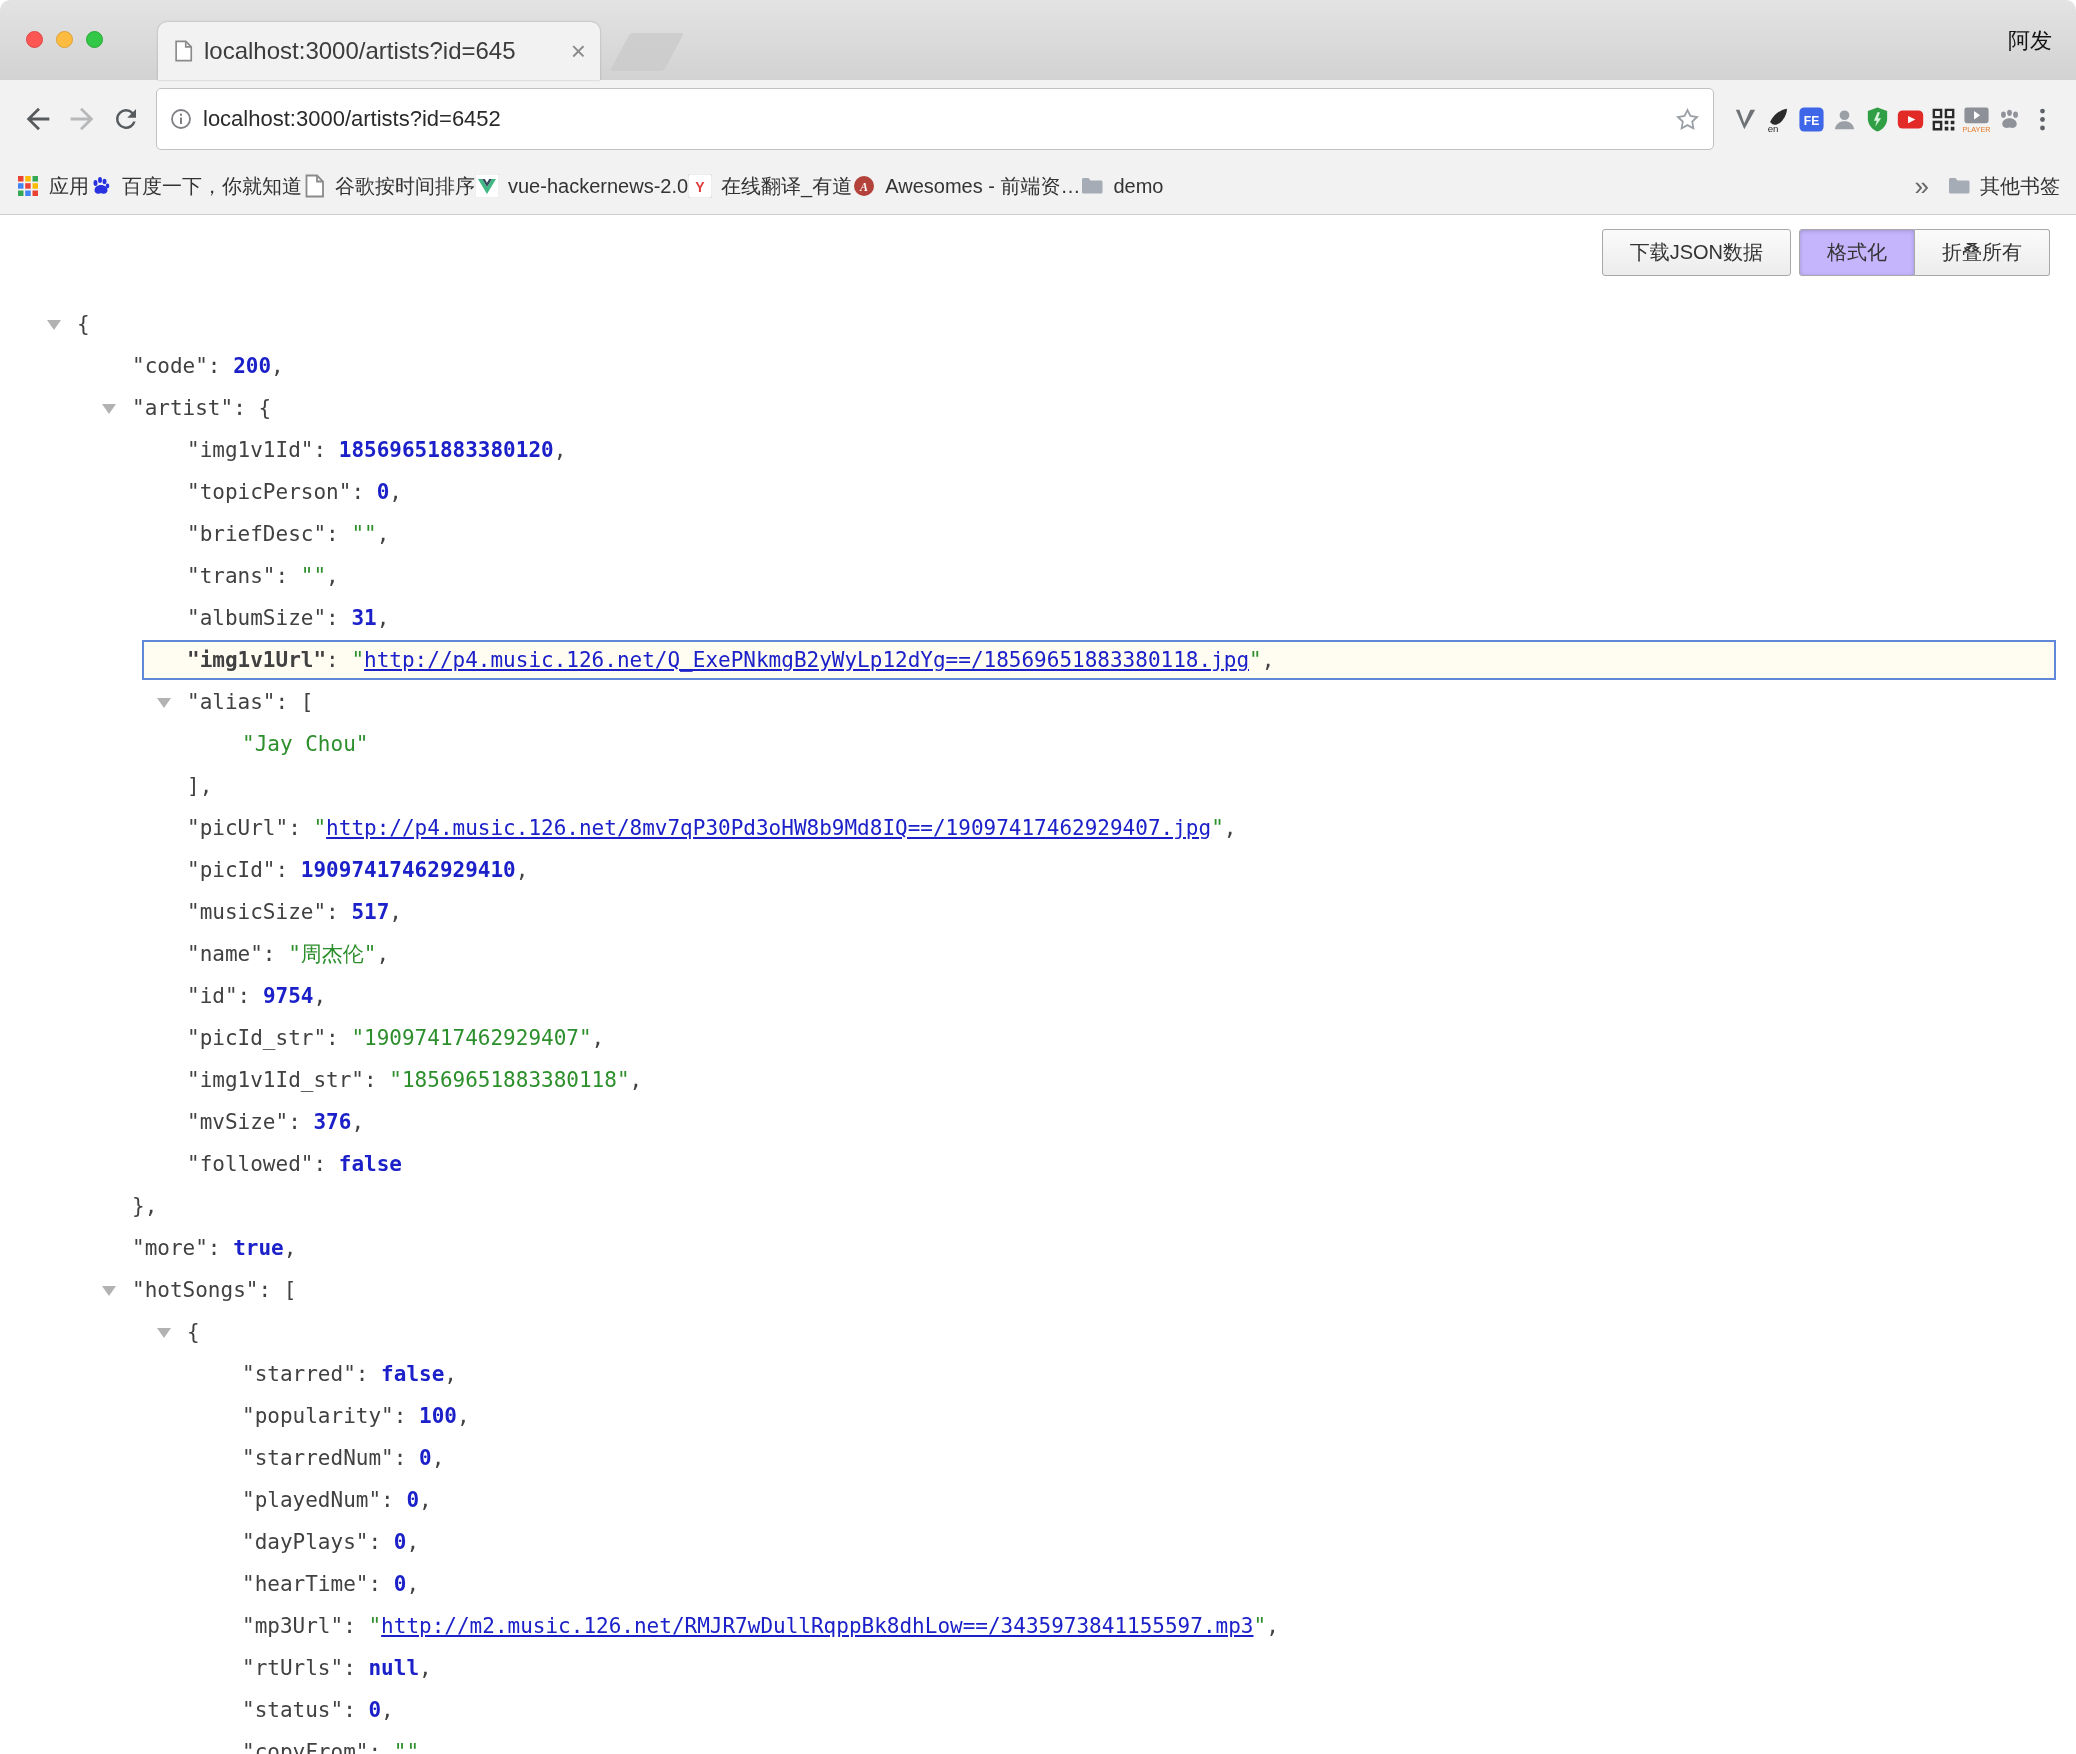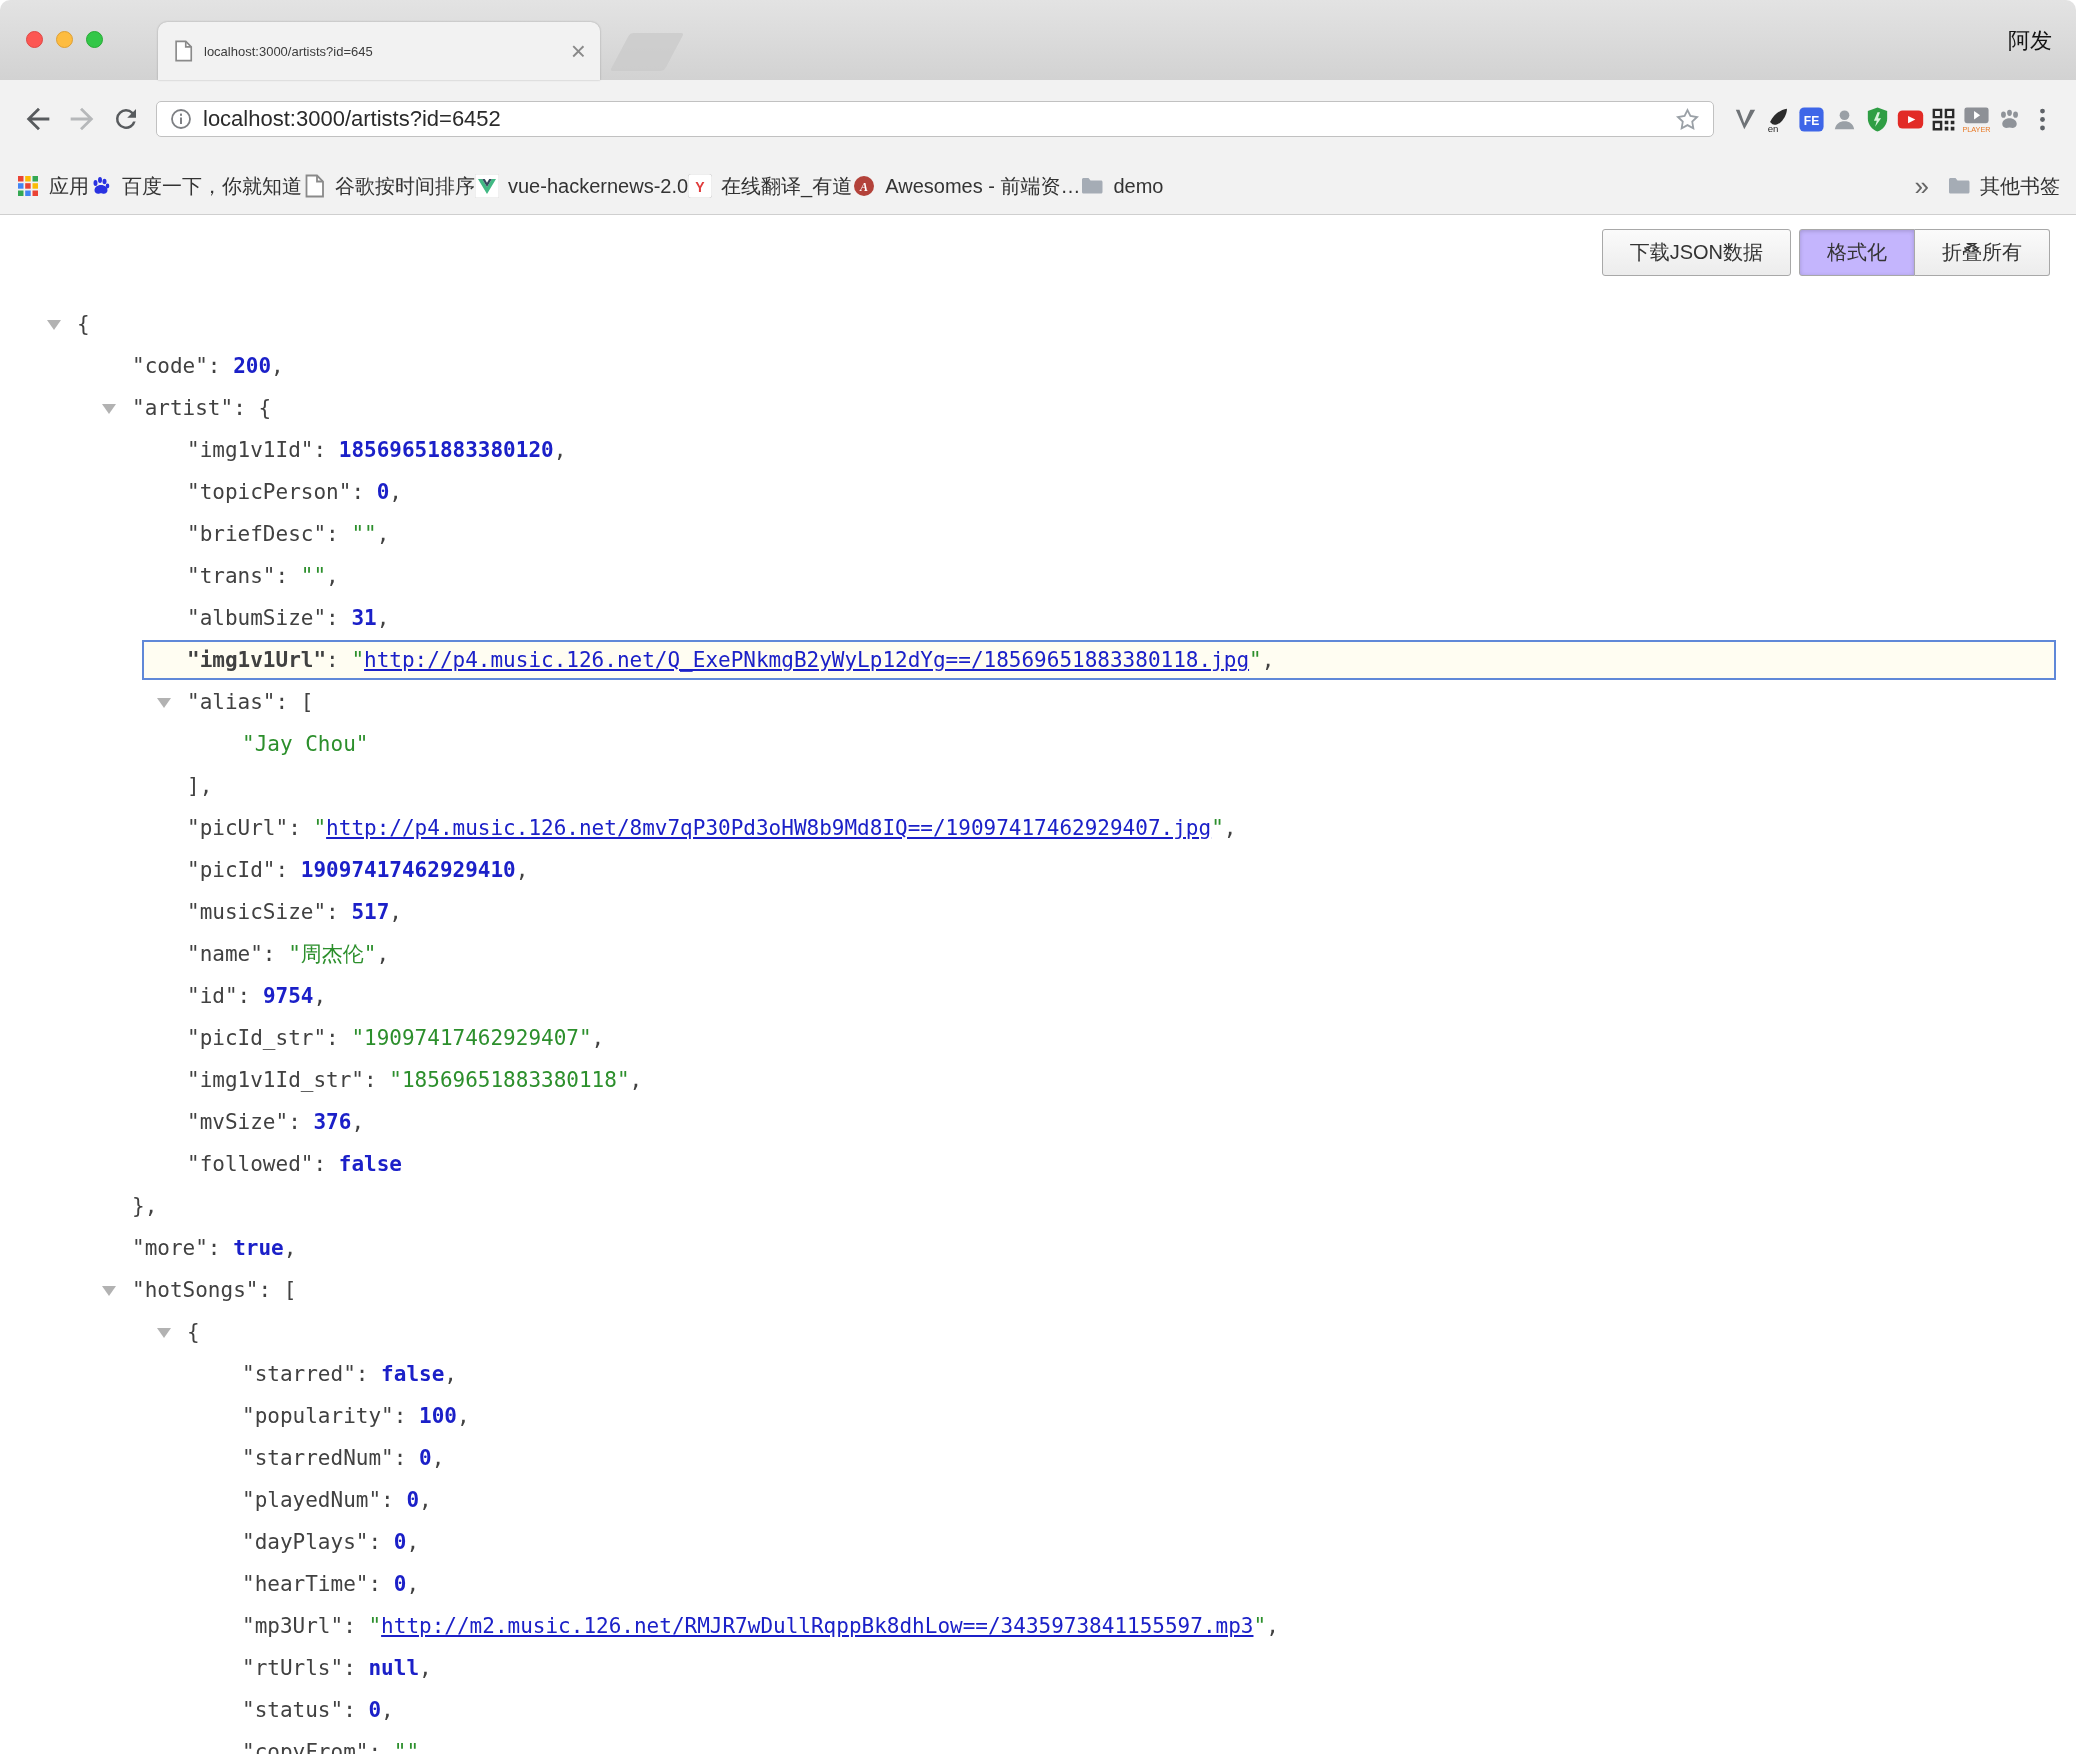--- a/index.html
+++ b/index.html
@@ -7,29 +7,29 @@
 .window{width:2076px;height:1754px;display:flex;flex-direction:column;border-radius:10px 10px 0 0;overflow:hidden;background:#fff}
 
 
 .tabstrip{position:relative;height:80px;background:linear-gradient(#e3e3e3,#d2d2d2);flex:none}
 .traffic{position:absolute;left:26px;top:31px;display:flex;gap:13px}
 .light{width:17px;height:17px;border-radius:50%}
 .light.red{background:#fc5753;border:1px solid #df4744}
 .light.yellow{background:#fdbc40;border:1px solid #de9f34}
 .light.green{background:#33c748;border:1px solid #27aa35}
 .tab{position:absolute;left:158px;bottom:0;width:442px;height:58px;background:#f2f2f2;border-radius:9px 9px 0 0;display:flex;align-items:center;padding:0 14px;box-shadow:0 0 2px rgba(0,0,0,.3)}
-.tab-title{flex:1;font-size:13px;color:#3c3c3c;white-space:nowrap;overflow:hidden;margin:0 10px}
+.tab-title{flex:1;font-size:24px;color:#3c3c3c;white-space:nowrap;overflow:hidden;margin:0 10px}
 .tab-close{font-size:26px;color:#8a8a8a;line-height:1;flex:none}
 .newtab{position:absolute;left:620px;bottom:9px;width:54px;height:38px;background:#c9c9c9;transform:skewX(-28deg);border-radius:3px;opacity:.75}
 .profile{position:absolute;right:24px;top:26px;font-size:22px;color:#141414}
 
 
 .toolbar{height:78px;background:#f2f2f2;display:flex;align-items:center;padding:0 16px;flex:none}
 .navbtn{width:44px;height:44px;display:flex;align-items:center;justify-content:center;flex:none}
-.omnibox{flex:1;height:36px;background:#fff;border:1px solid #c1c1c1;border-radius:5px;display:flex;align-items:center;padding:0 12px;margin:0 16px 0 8px;min-width:0}
+.omnibox{flex:1;height:62px;background:#fff;border:1px solid #c1c1c1;border-radius:5px;display:flex;align-items:center;padding:0 12px;margin:0 16px 0 8px;min-width:0}
 .info-ic{flex:none;margin-right:10px;display:flex}
 .url{flex:1;font-size:22px;color:#2a2a2a;white-space:nowrap;overflow:hidden}
 .star{flex:none;display:flex}
 .exts{display:flex;align-items:flex-end;gap:2px;flex:none;padding-right:2px}
 .ext{width:31px;height:31px;display:flex;align-items:center;justify-content:center}
 .ext svg{width:29px;height:29px}
 
 
 .bookmarks{height:57px;background:#f2f2f2;border-bottom:1px solid #cfcfcf;display:flex;align-items:center;padding:0 16px;flex:none}
 .bm-list{display:flex;align-items:center;flex:1;min-width:0;overflow:hidden}

